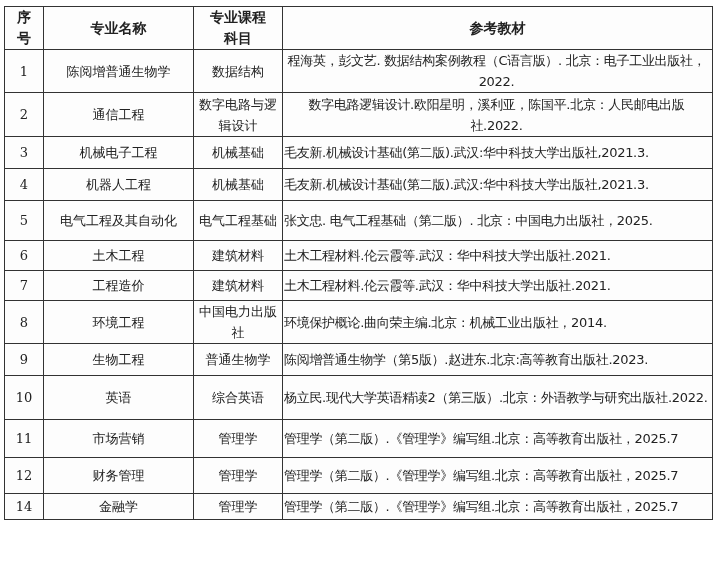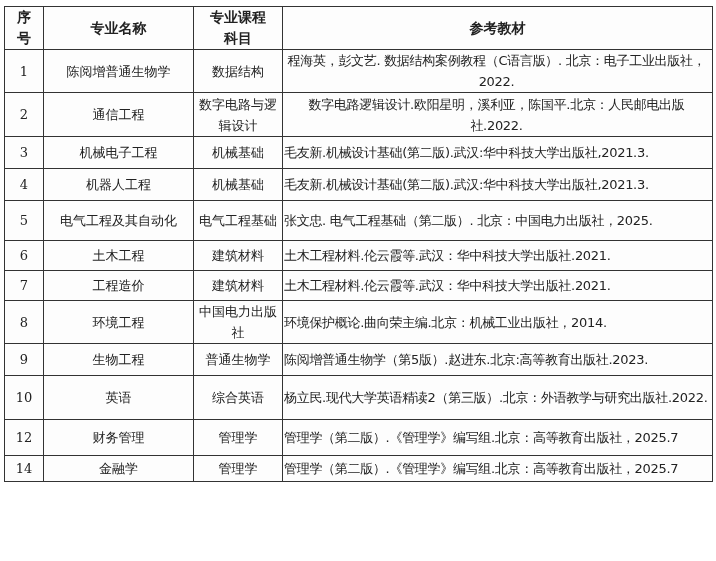--- a/index.html
+++ b/index.html
@@ -92,20 +92,26 @@
       <td>生物工程</td>
       <td>普通生物学</td>
       <td class="book">陈阅增普通生物学（第5版）.赵进东.北京:高等教育出版社.2023.</td>
     </tr>
     <tr style="height:44px">
       <td class="num">10</td>
       <td>英语</td>
       <td>综合英语</td>
       <td class="book">杨立民.现代大学英语精读2（第三版）.北京：外语教学与研究出版社.2022.</td>
     </tr>
+    <tr style="height:38px">
+      <td class="num">11</td>
+      <td>市场营销</td>
+      <td>管理学</td>
+      <td class="book">管理学（第二版）.《管理学》编写组.北京：高等教育出版社，2025.7</td>
+    </tr>
     <tr style="height:36px">
       <td class="num">12</td>
       <td>财务管理</td>
       <td>管理学</td>
       <td class="book">管理学（第二版）.《管理学》编写组.北京：高等教育出版社，2025.7</td>
     </tr>
     <tr style="height:26px">
       <td class="num">14</td>
       <td>金融学</td>
       <td>管理学</td>

